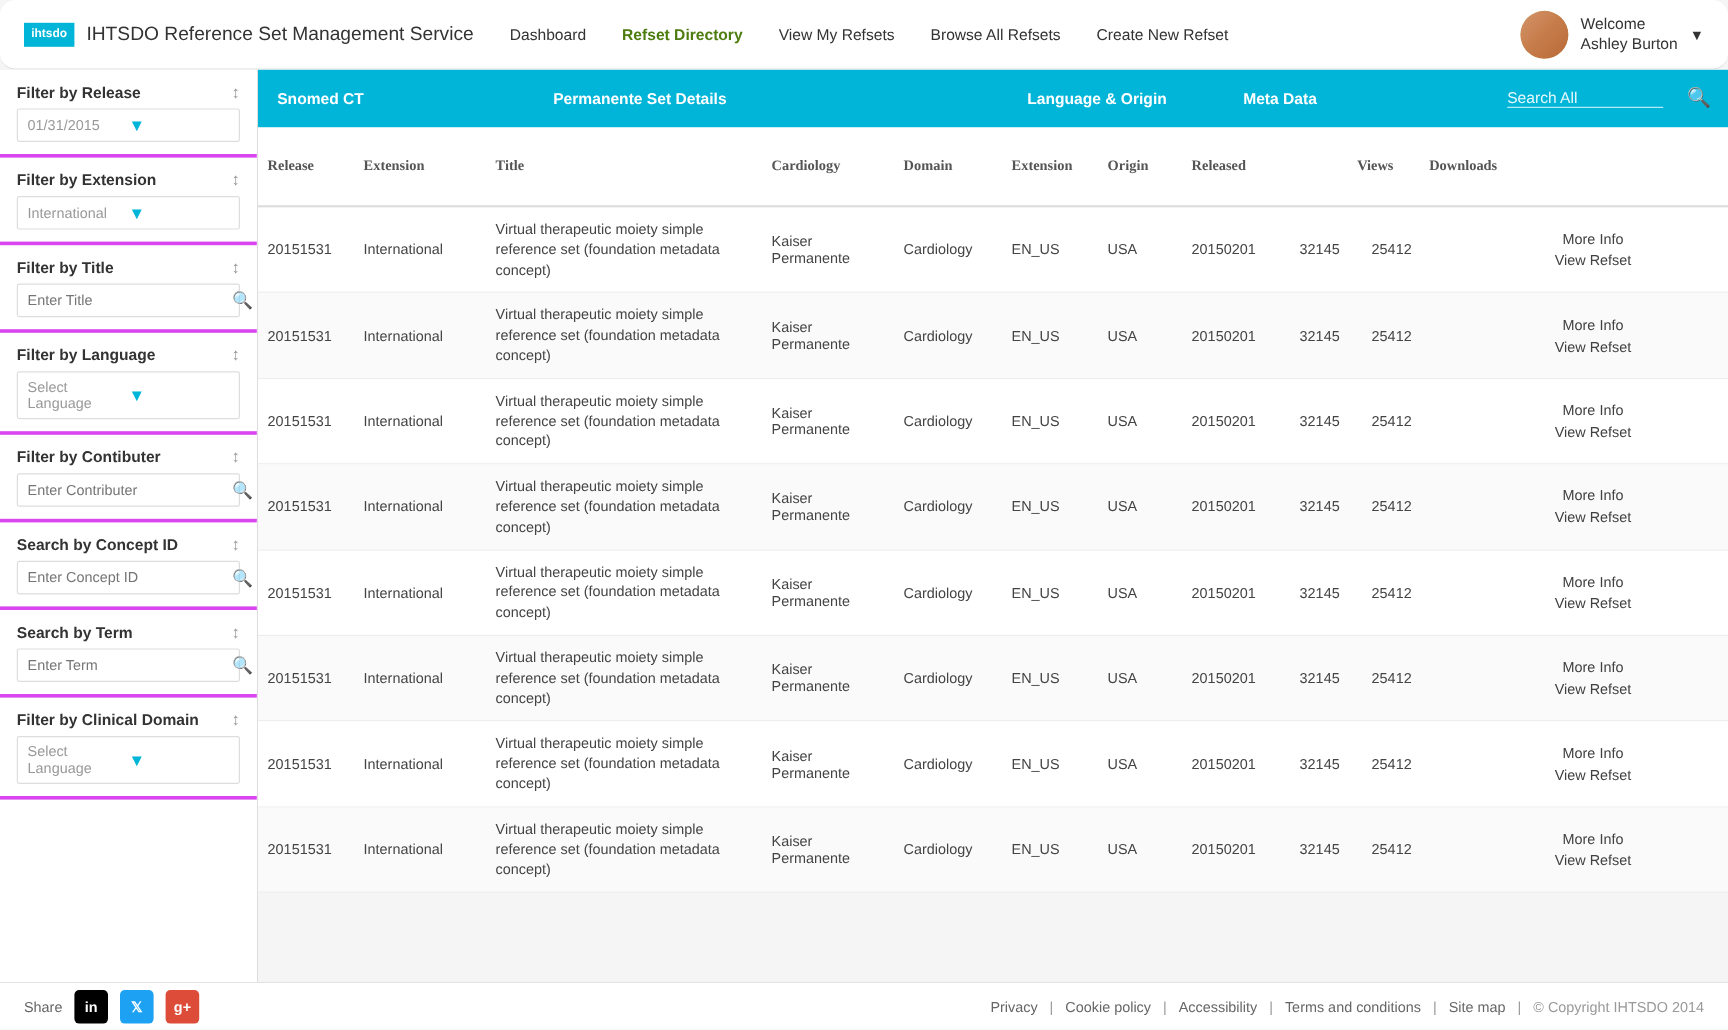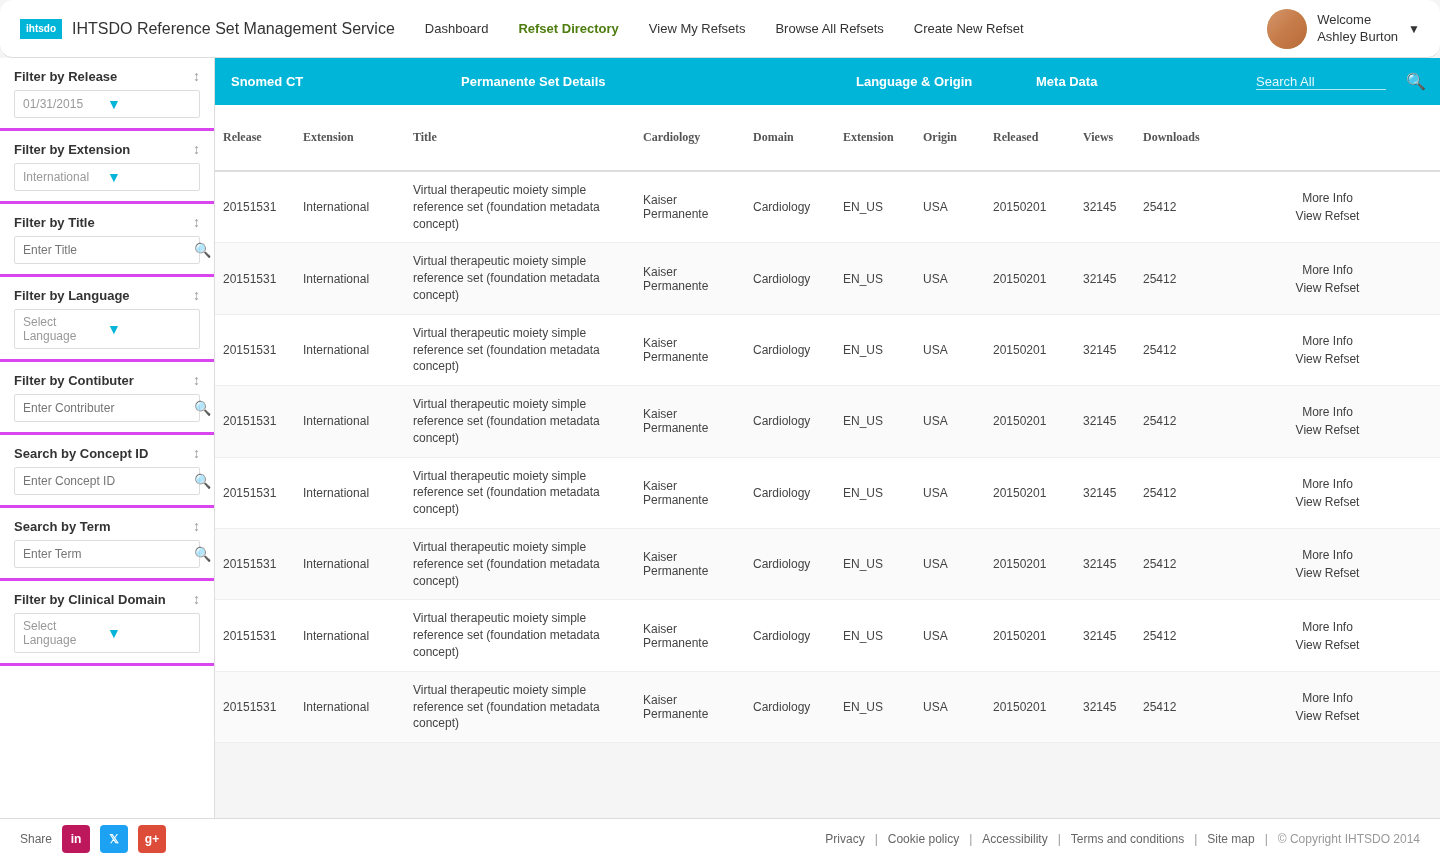--- a/index.html
+++ b/index.html
@@ -216,21 +216,21 @@
       font-family: Liberation Serif, serif;
     }
     .col-h.release { width: 80px; flex-shrink: 0; }
     .col-h.extension { width: 110px; flex-shrink: 0; }
     .col-h.title { width: 230px; flex-shrink: 0; }
     .col-h.contributer { width: 110px; flex-shrink: 0; }
     .col-h.domain { width: 90px; flex-shrink: 0; }
     .col-h.language { width: 80px; flex-shrink: 0; }
     .col-h.origin { width: 70px; flex-shrink: 0; }
     .col-h.released { width: 90px; flex-shrink: 0; }
-    .col-h.views { width: 60px; flex-shrink: 0; }
+    .col-h.views { width: 60px; flex-shrink: 0; margin-left: 48px; }
     .col-h.downloads { width: 80px; flex-shrink: 0; }
     .col-h.actions { flex: 1; }
 
     
     .data-table { width: 100%; }
     .data-row {
       display: flex;
       align-items: center;
       background: #fff;
       border-bottom: 1px solid #eee;
@@ -295,21 +295,21 @@
       align-items: center;
       justify-content: center;
       width: 28px;
       height: 28px;
       border-radius: 4px;
       color: #fff;
       font-size: 12px;
       font-weight: bold;
       cursor: pointer;
     }
-    .social-li { background: #be185d; }
+    .social-li { background: #000000; }
     .social-tw { background: #1da1f2; }
     .social-gp { background: #dd4b39; }
   </style>
 </head>
 <body>
 
 <header class="header">
   <div class="logo-area">
     <div class="logo-box">
       <span>ihtsdo</span>

